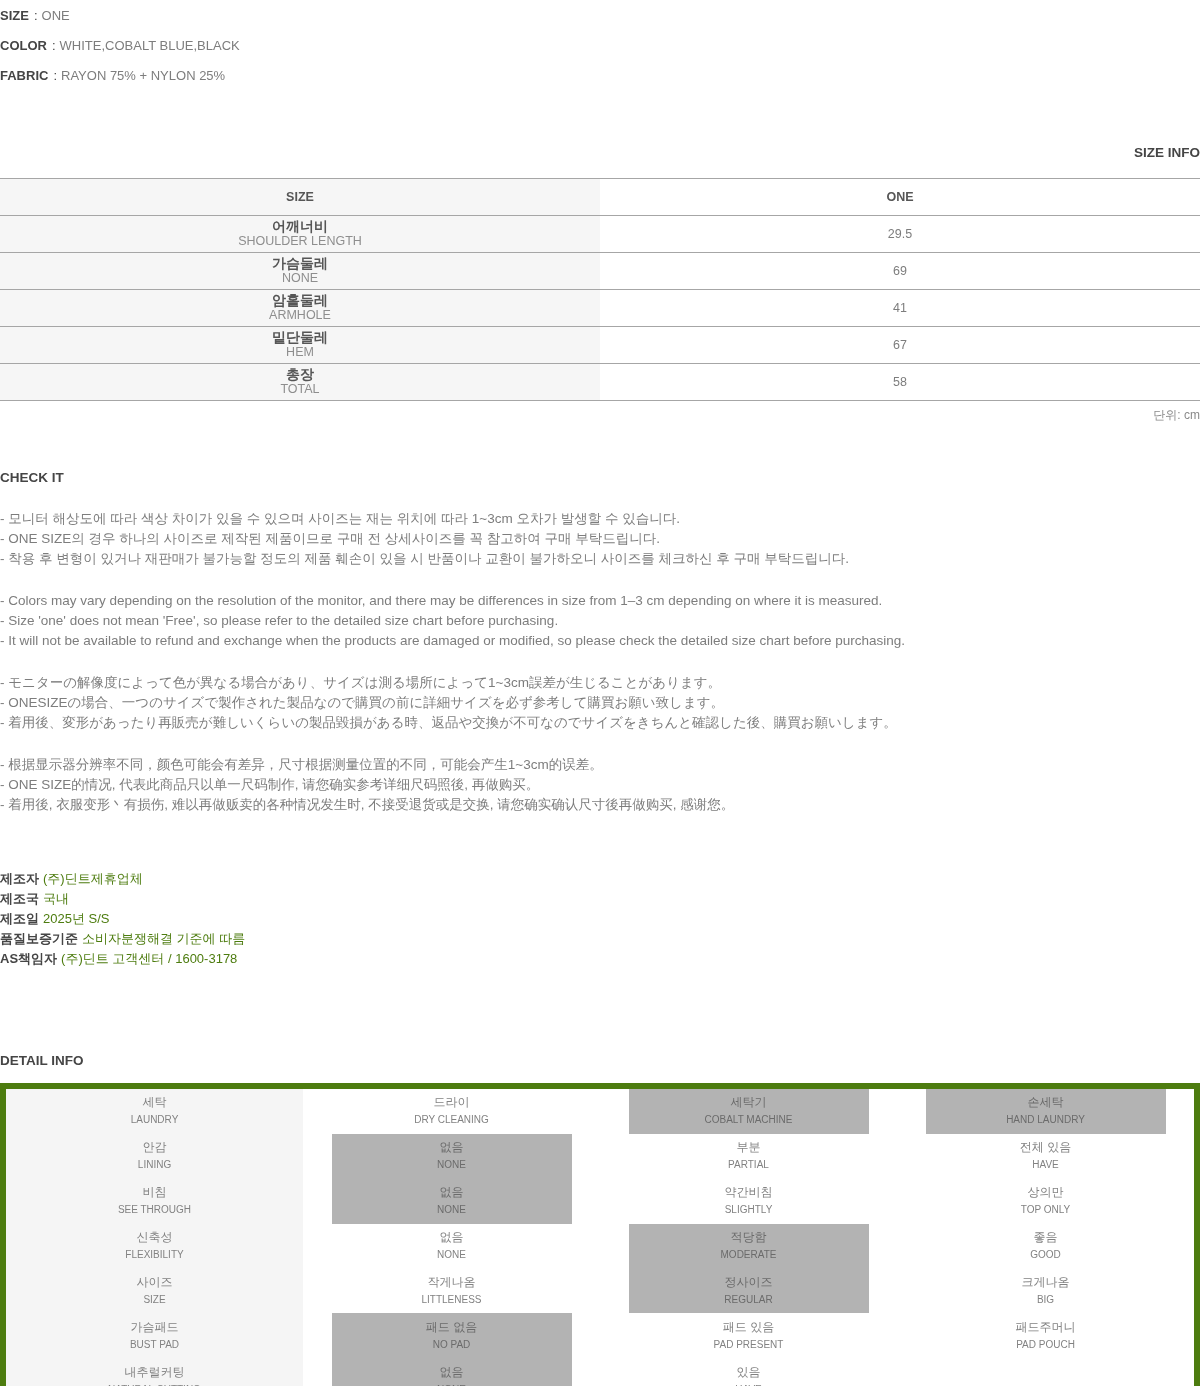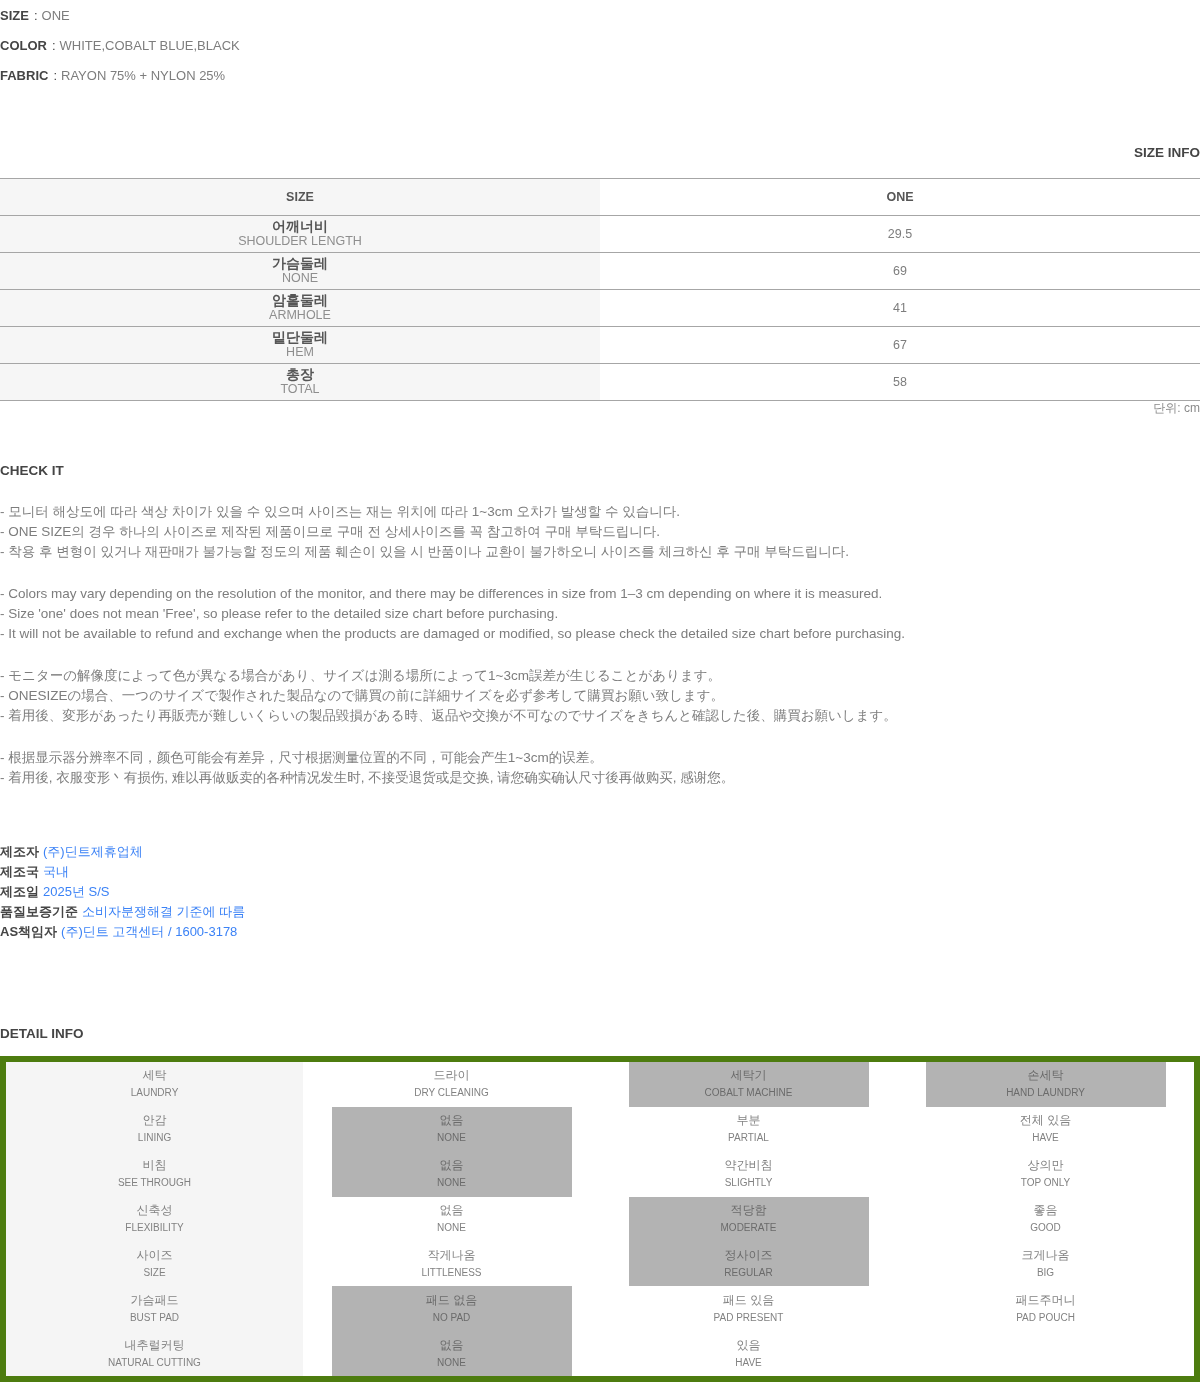--- a/index.html
+++ b/index.html
@@ -35,32 +35,32 @@
   }
   .size-cell-r {
     width: 600px; display: flex; justify-content: center; align-items: center;
     font-size: 12.5px; color: #7d7d7d;
   }
   .size-kr { font-size: 14px; font-weight: bold; color: #565656; line-height: 15px; }
   .size-en { font-size: 12.5px; color: #8e8e8e; line-height: 15px; }
   .size-head-l { font-size: 12.5px; font-weight: bold; color: #565656; }
   .size-head-r { font-weight: bold; color: #565656; }
 
-  .unit-note { text-align: right; font-size: 12px; color: #8a8a8a; line-height: 14px; }
+  .unit-note { margin-top: 7px; text-align: right; font-size: 12px; color: #8a8a8a; line-height: 14px; }
 
   
   .check-block { margin-top: 22px; }
   .check-block.first { margin-top: 23px; }
   .check-line { font-size: 13.5px; line-height: 20px; color: #7d7d7d; }
 
   
   .manufacturer { margin-top: 54px; }
   .mfg-line { font-size: 13px; line-height: 20px; }
   .mfg-label { font-weight: bold; color: #454545; padding-right: 4px; }
-  .mfg-value { color: #3b82f6; }
+  .mfg-value { color: #4d7c0f; }
 
   
   .detail-table {
     margin-top: 14px; width: 1200px; height: 326px;
     border: 6px solid #4d7c0f;
     display: flex; flex-direction: column;
   }
   .detail-row { flex: 1; display: flex; }
   .d-label {
     width: 300px; background: #f5f5f5;
@@ -151,20 +151,21 @@
   <p class="check-line">- Size 'one' does not mean 'Free', so please refer to the detailed size chart before purchasing.</p>
   <p class="check-line">- It will not be available to refund and exchange when the products are damaged or modified, so please check the detailed size chart before purchasing.</p>
 </div>
 <div class="check-block">
   <p class="check-line">- モニターの解像度によって色が異なる場合があり、サイズは測る場所によって1~3cm誤差が生じることがあります。</p>
   <p class="check-line">- ONESIZEの場合、一つのサイズで製作された製品なので購買の前に詳細サイズを必ず参考して購買お願い致します。</p>
   <p class="check-line">- 着用後、変形があったり再販売が難しいくらいの製品毀損がある時、返品や交換が不可なのでサイズをきちんと確認した後、購買お願いします。</p>
 </div>
 <div class="check-block">
   <p class="check-line">- 根据显示器分辨率不同，颜色可能会有差异，尺寸根据测量位置的不同，可能会产生1~3cm的误差。</p>
+  <p class="check-line">- ONE SIZE的情况, 代表此商品只以单一尺码制作, 请您确实参考详细尺码照後, 再做购买。</p>
   <p class="check-line">- 着用後, 衣服变形丶有损伤, 难以再做贩卖的各种情况发生时, 不接受退货或是交换, 请您确实确认尺寸後再做购买, 感谢您。</p>
 </div>
 
 <div class="manufacturer">
   <p class="mfg-line">
     <span class="mfg-label">제조자</span><span class="mfg-value">(주)딘트제휴업체</span>
   </p>
   <p class="mfg-line">
     <span class="mfg-label">제조국</span><span class="mfg-value">국내</span>
   </p>

